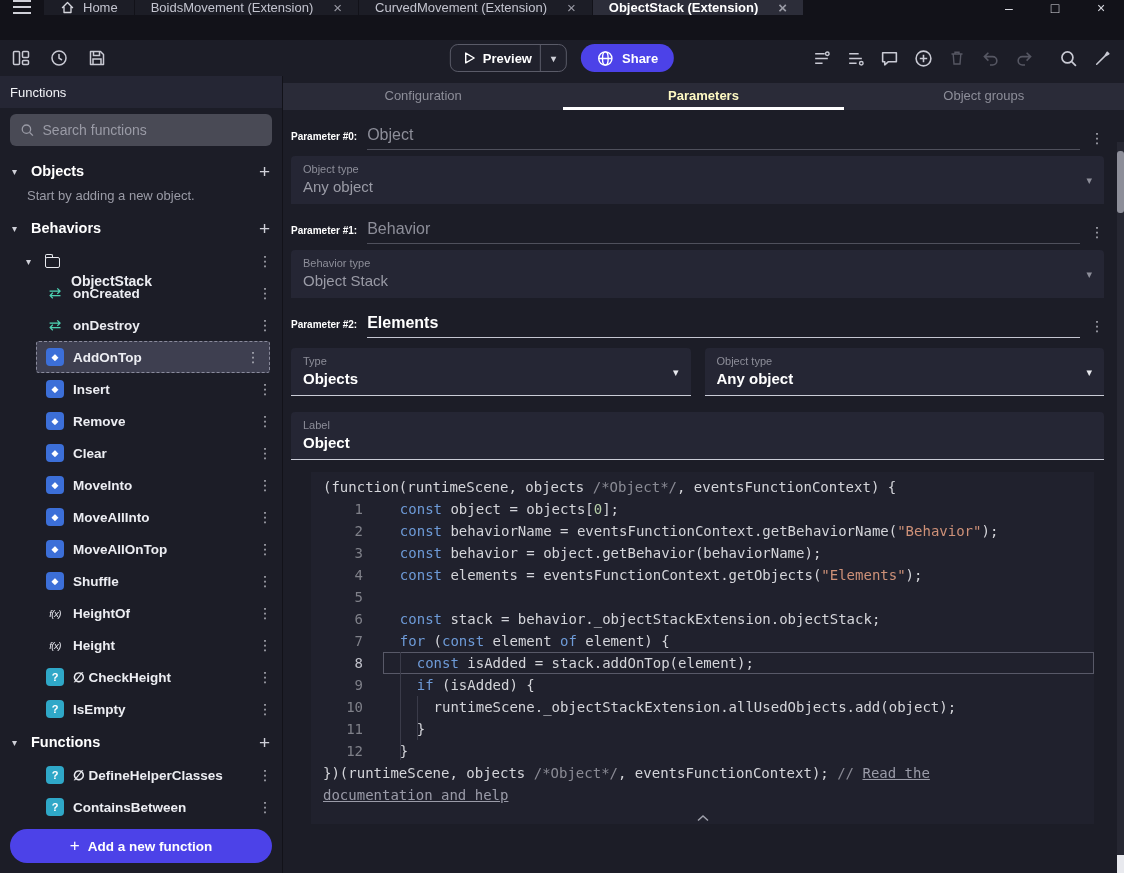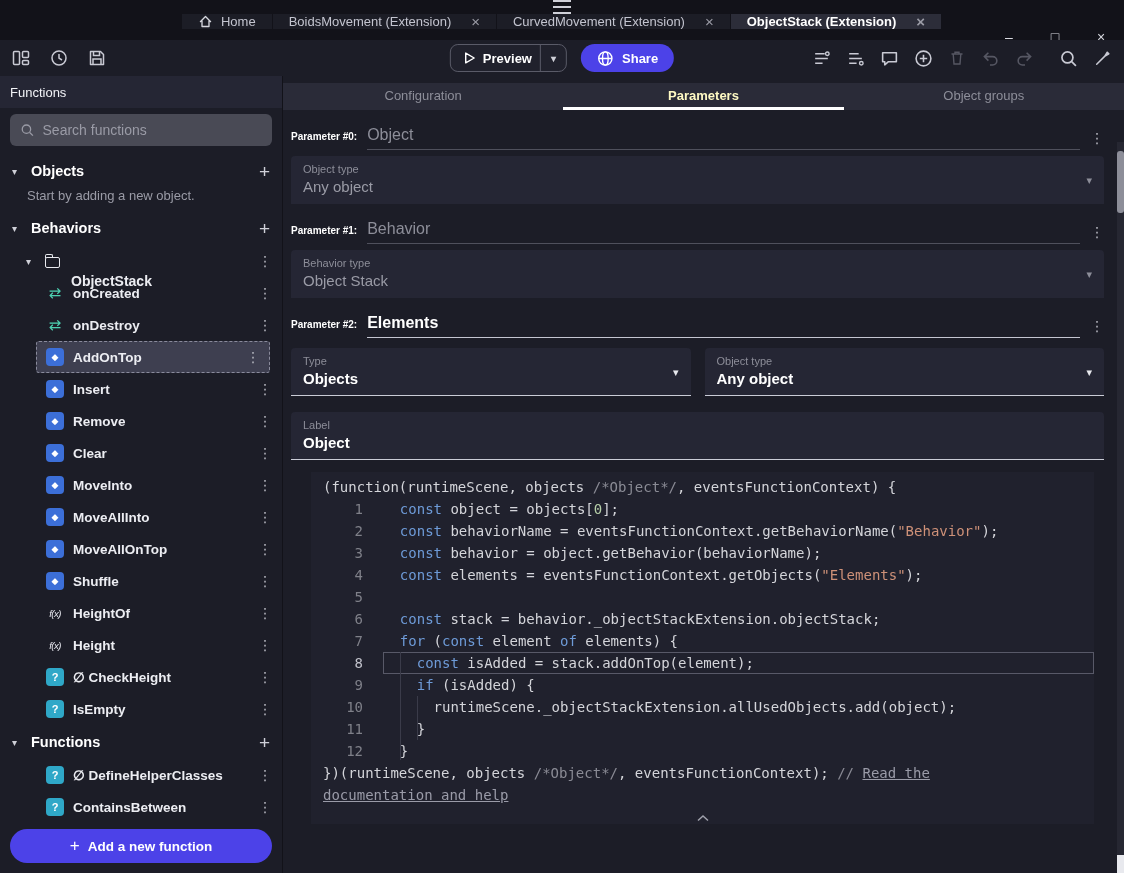--- a/index.html
+++ b/index.html
@@ -4,21 +4,21 @@
 <style>
   * { margin:0; padding:0; box-sizing:border-box; }
   html,body { width:1124px; height:873px; overflow:hidden; }
   body {
     background:#1c1d27; color:#e8e9ee;
     font-family:"Liberation Sans", sans-serif; font-size:13px;
     -webkit-font-smoothing:antialiased;
   }
 
   
-  .titlebar { height:40px; background:#121219; display:flex; align-items:center;flex-direction:column; }
+  .titlebar { height:40px; background:#121219; display:flex; align-items:flex-start; }
   .hamburger { width:44px; display:flex; flex-direction:column; justify-content:center; align-items:center; gap:4px; cursor:pointer; }
   .hamburger i { width:18px; height:2px; background:#cfd0d8; display:block; }
   .tb-tabs { display:flex; align-items:stretch; }
   .tab { display:flex; align-items:center; gap:8px; padding:0 16px; background:#1c1d26; border-right:1px solid #121219; color:#c3c4cf; font-size:13px; cursor:pointer; white-space:nowrap; }
   .tab.active { background:#2c2d39; color:#ffffff; font-weight:bold; }
   .tab .close { margin-left:12px; color:#9a9ba5; font-size:15px; line-height:1; }
   .tab svg { flex:none; }
   .win-controls { margin-left:auto; display:flex; }
   .win-btn { width:46px; display:flex; align-items:center; justify-content:center; color:#d8d9e0; font-size:14px; cursor:pointer; }
 
@@ -454,21 +454,21 @@
             <div class="code-line">
               <span class="gutter">5</span>
               <span class="ltext"></span>
             </div>
             <div class="code-line">
               <span class="gutter">6</span>
               <span class="ltext"><span class="tok-p">  </span><span class="tok-k">const</span><span class="tok-p"> stack = behavior._objectStackExtension.objectStack;</span></span>
             </div>
             <div class="code-line">
               <span class="gutter">7</span>
-              <span class="ltext"><span class="tok-p">  </span><span class="tok-k">for</span><span class="tok-p"> (</span><span class="tok-k">const</span><span class="tok-p"> element </span><span class="tok-k">of</span><span class="tok-p"> elements) {</span></span>
+              <span class="ltext"><span class="tok-p">  </span><span class="tok-k">for</span><span class="tok-p"> (</span><span class="tok-k">const</span><span class="tok-p"> element </span><span class="tok-k">of</span><span class="tok-p"> element) {</span></span>
             </div>
             <div class="code-line current">
               <span class="gutter">8</span>
               <span class="ltext"><span class="tok-p">    </span><span class="tok-k">const</span><span class="tok-p"> isAdded = stack.addOnTop(element);</span></span>
             </div>
             <div class="code-line">
               <span class="gutter">9</span>
               <span class="ltext"><span class="tok-p">    </span><span class="tok-k">if</span><span class="tok-p"> (isAdded) {</span></span>
             </div>
             <div class="code-line">

